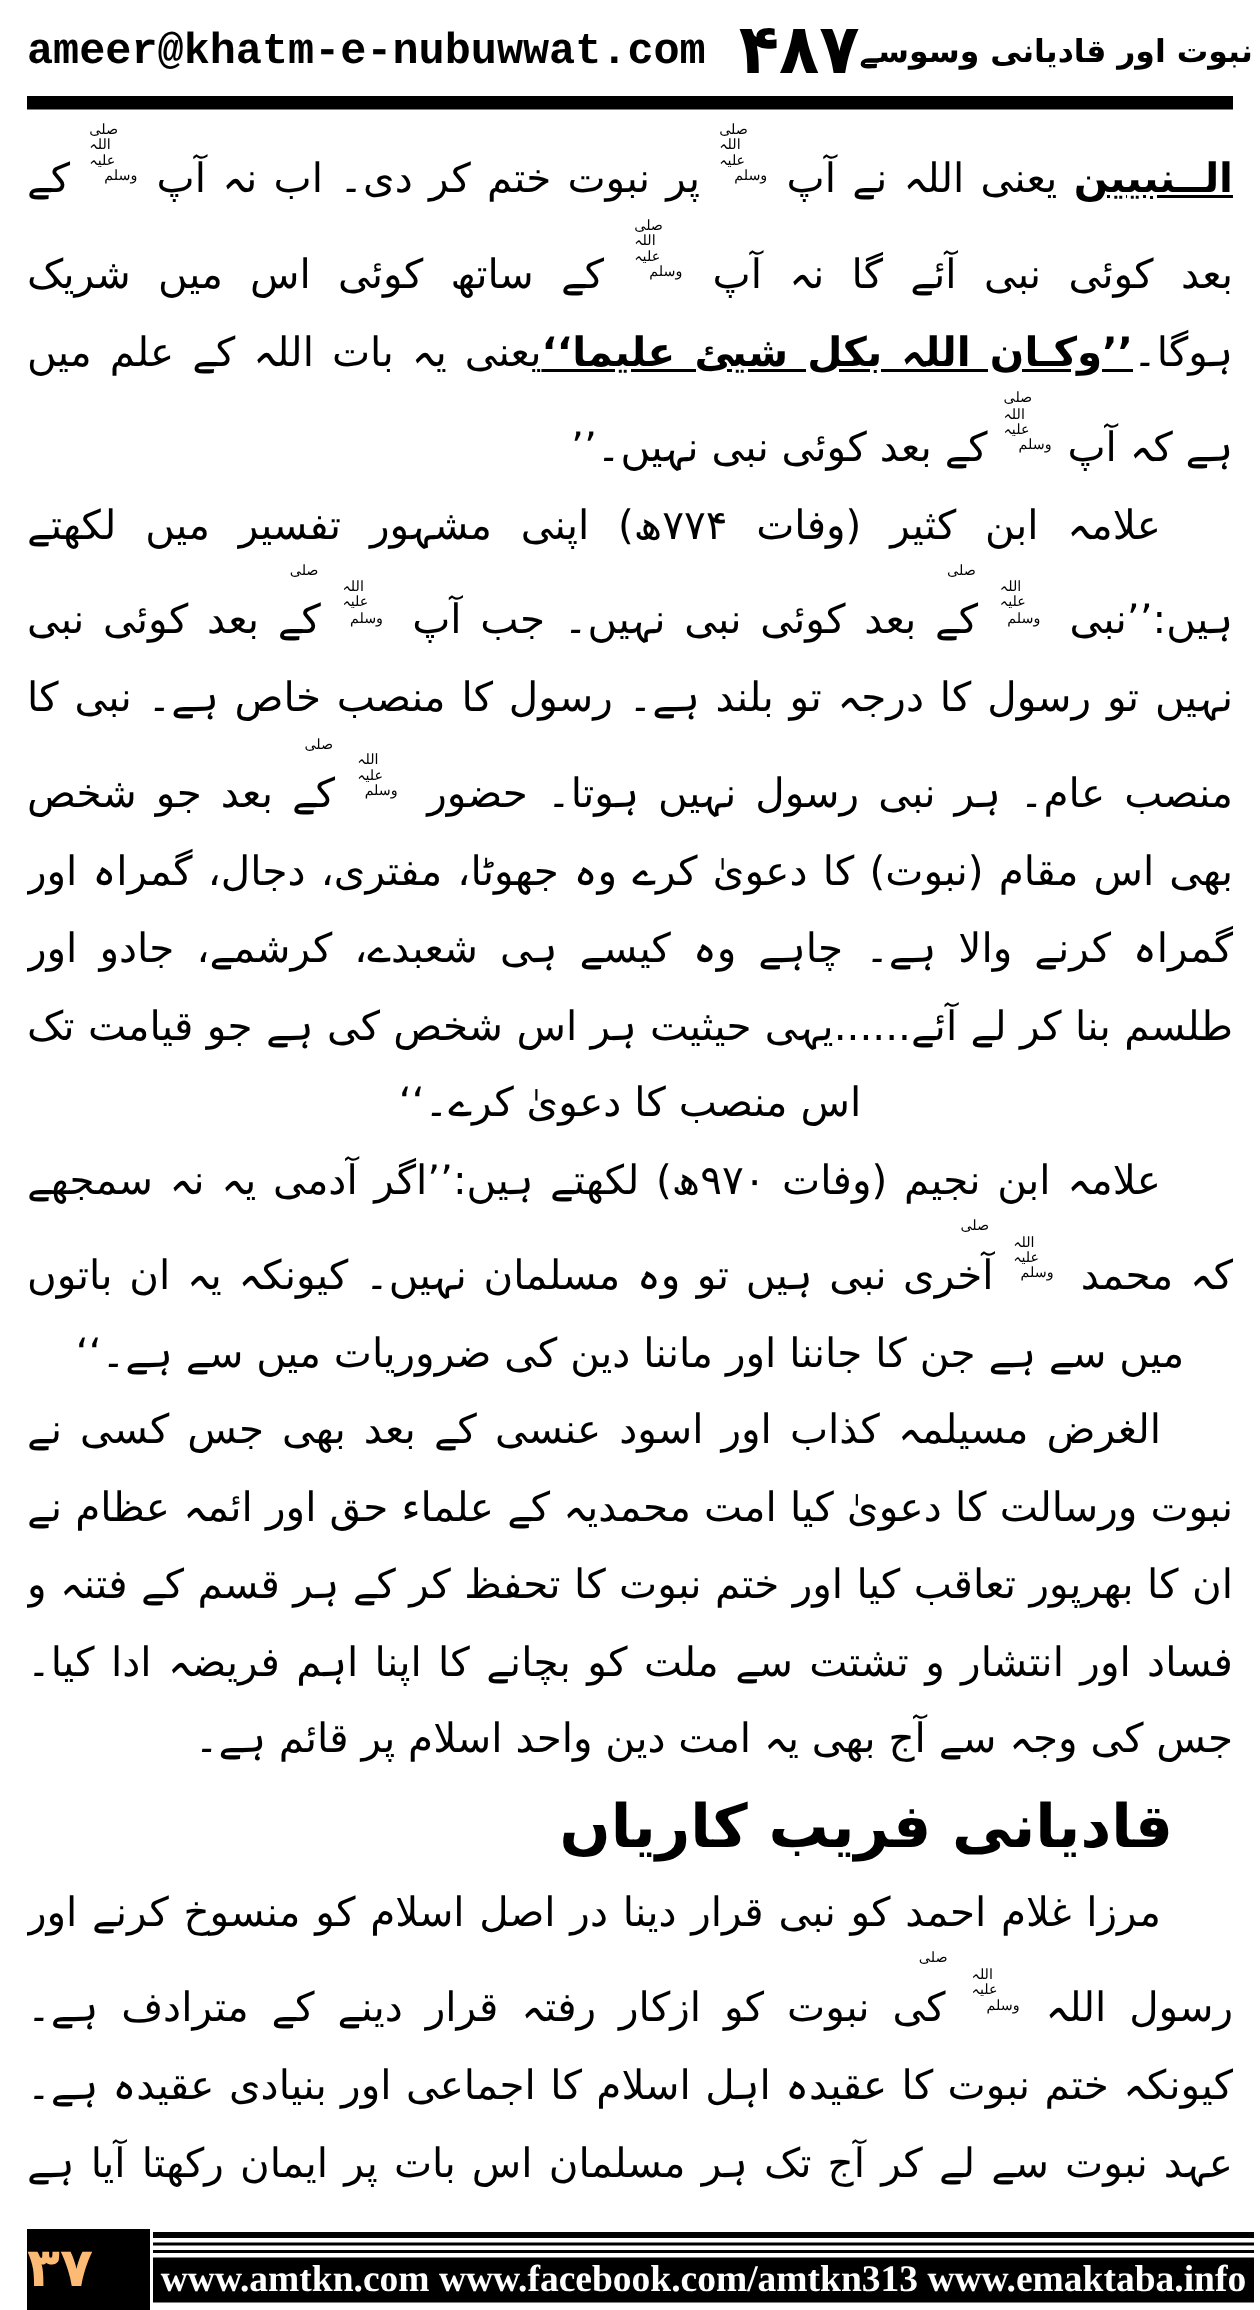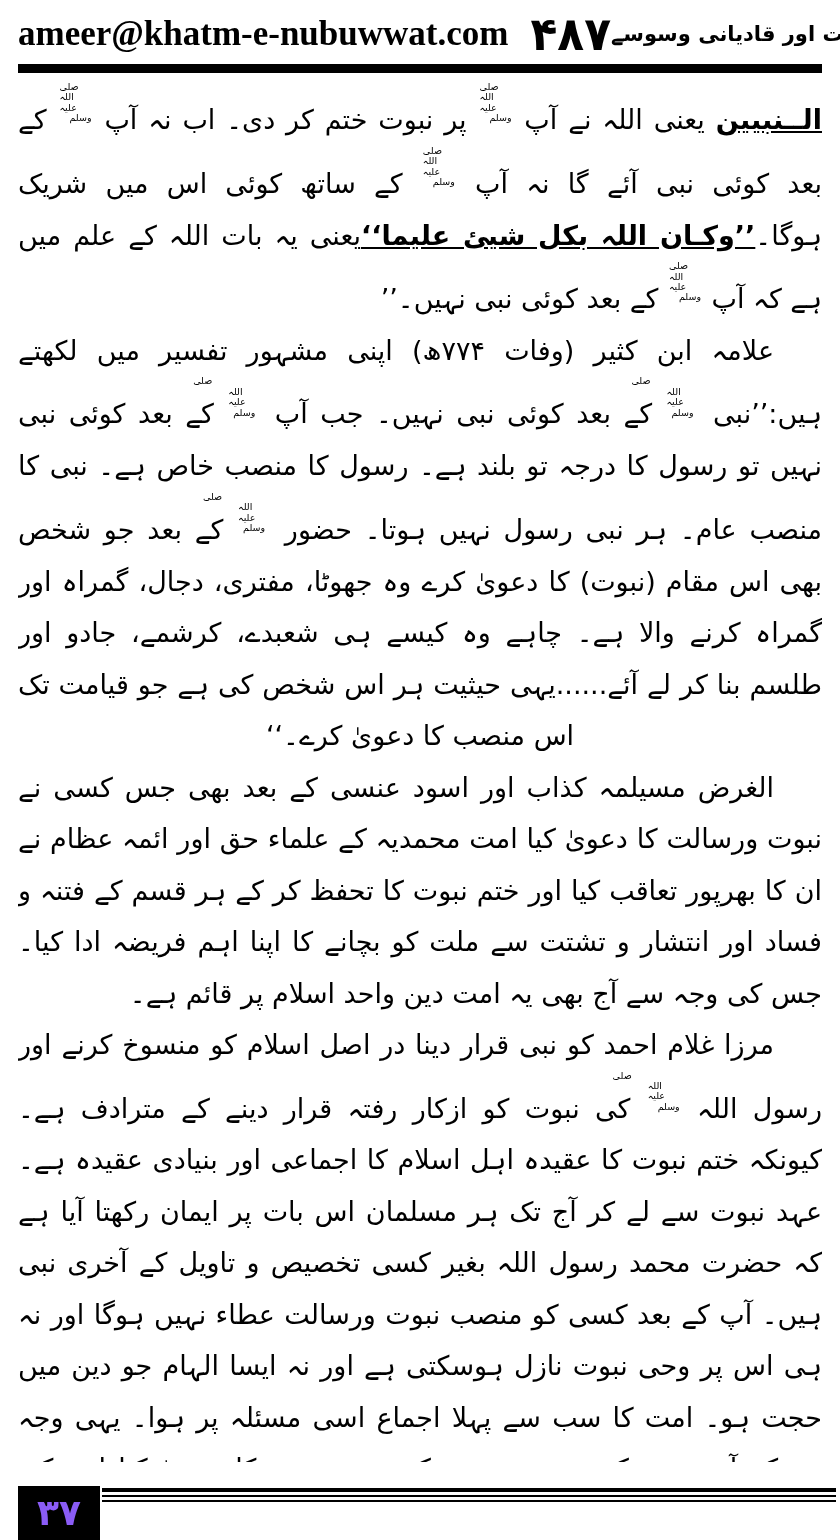--- a/index.html
+++ b/index.html
@@ -11,22 +11,22 @@
     overflow:hidden;
     font-family:"DejaVu Sans",sans-serif;
     color:#000;
   }
   
   .header{
     position:absolute;top:6px;left:18px;right:18px;height:56px;
     display:flex;align-items:center;
   }
   .email{
-    font-family:Liberation Serif, serif;
-    font-weight:bold;font-size:35px;white-space:nowrap;
+    font-family:Liberation Mono, monospace;
+    font-weight:bold;font-size:29px;white-space:nowrap;
   }
   .hdr-pagenum{
     margin-left:22px;
     font-size:44px;font-weight:bold;line-height:1;
     font-family:"DejaVu Sans",sans-serif;
     transform:scaleY(1.05);
   }
   .hdr-title{
     flex:1;direction:rtl;text-align:right;
     font-size:21px;font-weight:bold;white-space:nowrap;
@@ -59,22 +59,22 @@
     width:32px;
     font-size:9.5px;line-height:1.1;
     text-align:left;
     vertical-align:8px;
     margin:0 2px;
     font-weight:normal;
   }
   
   .footer-pagebox{
     position:absolute;left:18px;top:1486px;width:82px;height:54px;
-    background:#000;color:#8b5cf6;
-    display:flex;align-items:center;justify-content:center;
+    background:#000;color:#fdba74;
+    display:flex;align-items:center;
     font-size:36px;font-weight:bold;line-height:1;
   }
   .fline{position:absolute;right:4px;background:#000;}
   .fline1{left:102px;top:1488px;height:4px;}
   .fline2{left:102px;top:1495px;height:2px;}
   .fline3{left:102px;top:1500px;height:2px;}
   .footer-bar{
     position:absolute;left:102px;right:4px;top:1505px;height:30px;
     background:#000;color:#fff;
     display:flex;align-items:center;justify-content:center;
@@ -90,24 +90,29 @@
   <div class="header">
     <span class="email">ameer@khatm-e-nubuwwat.com</span>
     <span class="hdr-pagenum">۴۸۷</span>
     <span class="hdr-title">احتساب جلد۴۰؍ ختم نبوت اور قادیانی وسوسے</span>
   </div>
   <div class="header-rule"></div>
 
   <div class="bodytext">
     <p class="flush p1"><span class="lead-bold">الــنبیین</span><span> یعنی اللہ نے آپ <span class="saw">صلی اللہ علیہ وسلم</span> پر نبوت ختم کر دی۔ اب نہ آپ <span class="saw">صلی اللہ علیہ وسلم</span> کے بعد کوئی نبی آئے گا نہ آپ <span class="saw">صلی اللہ علیہ وسلم</span> کے ساتھ کوئی اس میں شریک ہوگا۔</span><span class="quote-bold">’’وکـان اللہ بکل شیئ علیما‘‘</span><span>یعنی یہ بات اللہ کے علم میں ہے کہ آپ <span class="saw">صلی اللہ علیہ وسلم</span> کے بعد کوئی نبی نہیں۔’’</span></p>
     <p class="p2">علامہ ابن کثیر (وفات ۷۷۴ھ) اپنی مشہور تفسیر میں لکھتے ہیں:’’نبی <span class="saw">صلی اللہ علیہ وسلم</span> کے بعد کوئی نبی نہیں۔ جب آپ <span class="saw">صلی اللہ علیہ وسلم</span> کے بعد کوئی نبی نہیں تو رسول کا درجہ تو بلند ہے۔ رسول کا منصب خاص ہے۔ نبی کا منصب عام۔ ہر نبی رسول نہیں ہوتا۔ حضور <span class="saw">صلی اللہ علیہ وسلم</span> کے بعد جو شخص بھی اس مقام (نبوت) کا دعویٰ کرے وہ جھوٹا، مفتری، دجال، گمراہ اور گمراہ کرنے والا ہے۔ چاہے وہ کیسے ہی شعبدے، کرشمے، جادو اور طلسم بنا کر لے آئے......یہی حیثیت ہر اس شخص کی ہے جو قیامت تک اس منصب کا دعویٰ کرے۔‘‘</p>
+    <p class="p3">علامہ ابن نجیم (وفات ۹۷۰ھ) لکھتے ہیں:’’اگر آدمی یہ نہ سمجھے کہ محمد <span class="saw">صلی اللہ علیہ وسلم</span> آخری نبی ہیں تو وہ مسلمان نہیں۔ کیونکہ یہ ان باتوں میں سے ہے جن کا جاننا اور ماننا دین کی ضروریات میں سے ہے۔‘‘</p>
     <p class="p4">الغرض مسیلمہ کذاب اور اسود عنسی کے بعد بھی جس کسی نے نبوت ورسالت کا دعویٰ کیا امت محمدیہ کے علماء حق اور ائمہ عظام نے ان کا بھرپور تعاقب کیا اور ختم نبوت کا تحفظ کر کے ہر قسم کے فتنہ و فساد اور انتشار و تشتت سے ملت کو بچانے کا اپنا اہم فریضہ ادا کیا۔ جس کی وجہ سے آج بھی یہ امت دین واحد اسلام پر قائم ہے۔</p>
+    <h2 class="section-heading">قادیانی فریب کاریاں</h2>
     <p class="p5">مرزا غلام احمد کو نبی قرار دینا در اصل اسلام کو منسوخ کرنے اور رسول اللہ <span class="saw">صلی اللہ علیہ وسلم</span> کی نبوت کو ازکار رفتہ قرار دینے کے مترادف ہے۔ کیونکہ ختم نبوت کا عقیدہ اہل اسلام کا اجماعی اور بنیادی عقیدہ ہے۔ عہد نبوت سے لے کر آج تک ہر مسلمان اس بات پر ایمان رکھتا آیا ہے کہ حضرت محمد رسول اللہ  بغیر کسی تخصیص و تاویل کے آخری نبی ہیں۔ آپ  کے بعد کسی کو منصب نبوت ورسالت عطاء نہیں ہوگا اور نہ ہی اس پر وحی نبوت نازل ہوسکتی ہے اور نہ ایسا الہام جو دین میں حجت ہو۔ امت کا سب سے پہلا اجماع اسی مسئلہ پر ہوا۔ یہی وجہ ہے کہ آنحضرت  کے بعد جب بھی کسی نے نبوت کا دعویٰ کیا اس کی گردن مار دی گئی۔ اسود عنسی ہو یا مسیلمہ کذاب، کسی سے یہ سوال نہیں کیا گیا کہ اس کی نبوت کیسی ہے؟ ظلی ہے یا بروزی، مستقل ہے یا غیر مستقل، تشریعی ہے یا غیر تشریعی اور نہ اس سے اس کی نبوت کے دلائل طلب کئے گئے۔ بلکہ مطلق نبوت کے اعلان</p>
   </div>
 
   <div class="footer-pagebox">
     <span>۳۷</span>
   </div>
   <div class="fline fline1"></div>
   <div class="fline fline2"></div>
   <div class="fline fline3"></div>
+  <div class="footer-bar">
+    <span>www.amtkn.com www.facebook.com/amtkn313 www.emaktaba.info</span>
+  </div>
 
 </div>
 
 </body></html>

